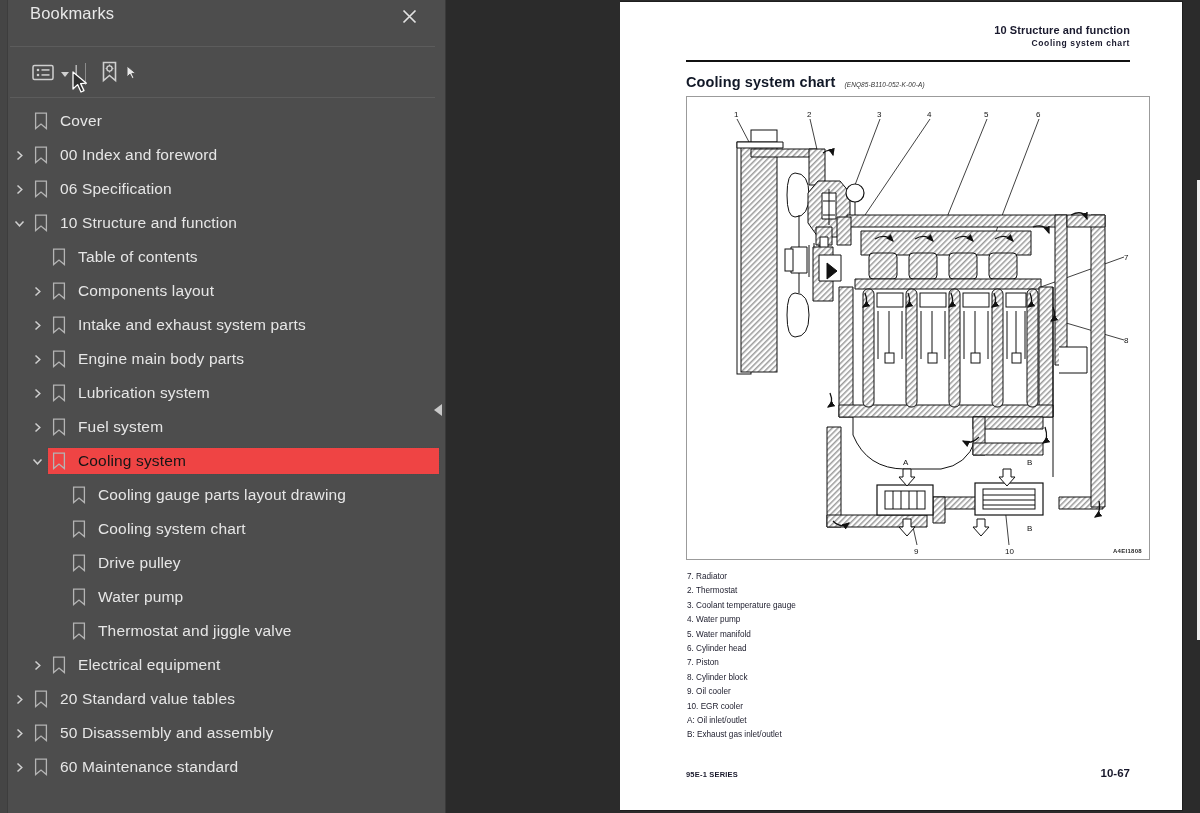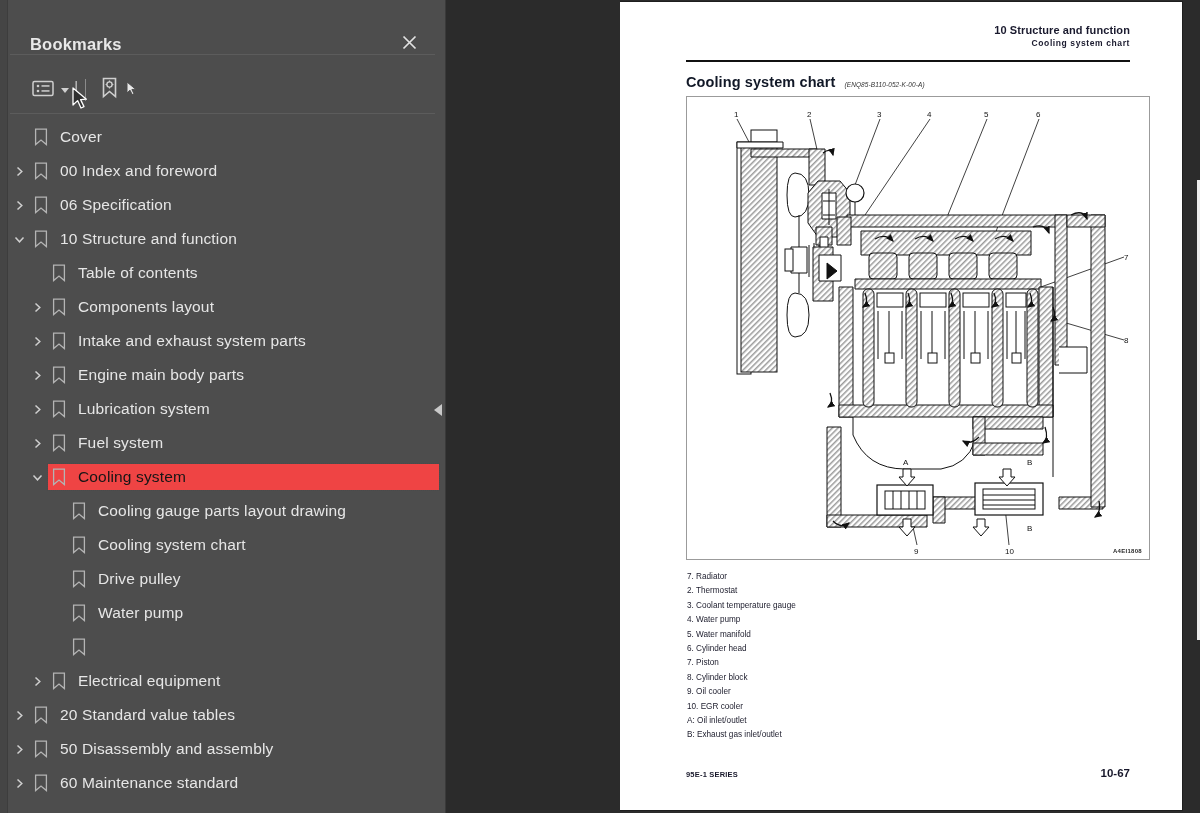--- a/index.html
+++ b/index.html
@@ -19,25 +19,24 @@
     box-sizing:border-box;
     display:flex;flex-direction:column;
     flex:0 0 446px;
   }
   .bm-edge{
     position:absolute;left:0;top:0;width:7px;height:813px;
     background:#454545;border-right:1px solid #3d3d3d;
   }
   .bm-header{
     height:42px;flex:0 0 42px;
-    display:flex;align-items:flex-end;
+    display:flex;align-items:flex-start;
     padding:0 14px 0 20px;
     border-bottom:1px solid #5c5c5c;
-    margin:12px 10px;
-    font-weight:bold;
+    margin:4px 10px;
   }
   .bm-title{
     color:#e8e8e8;font-size:16.5px;letter-spacing:.2px;flex:1;
   }
   .bm-close{
     width:24px;height:24px;display:flex;align-items:center;justify-content:center;
     color:#e0e0e0;cursor:pointer;
   }
   .bm-close svg{display:block;}
 
@@ -466,20 +465,21 @@
             <svg width="13" height="13" viewBox="0 0 13 13">
               <path d="M4.5 2.5 L8.8 6.5 L4.5 10.5" stroke="#cfcfcf" stroke-width="1.5" fill="none"></path>
             </svg>
           </span>
           <span class="sel-wrap">
             <span class="bm-ico">
               <svg width="14" height="18" viewBox="0 0 14 18">
                 <path d="M1.6 1.2 h10.8 v15.4 l-5.4 -4.6 l-5.4 4.6 z" stroke="#b4b4b4" stroke-width="1.3" fill="none"></path>
               </svg>
             </span>
+            <span class="bm-label">Thermostat and jiggle valve</span>
           </span>
         </div>
         <div class="bm-row lvl1">
           <span class="indent"></span>
           <span class="twisty">
             <svg width="13" height="13" viewBox="0 0 13 13">
               <path d="M4.5 2.5 L8.8 6.5 L4.5 10.5" stroke="#cfcfcf" stroke-width="1.5" fill="none"></path>
             </svg>
           </span>
           <span class="sel-wrap">

